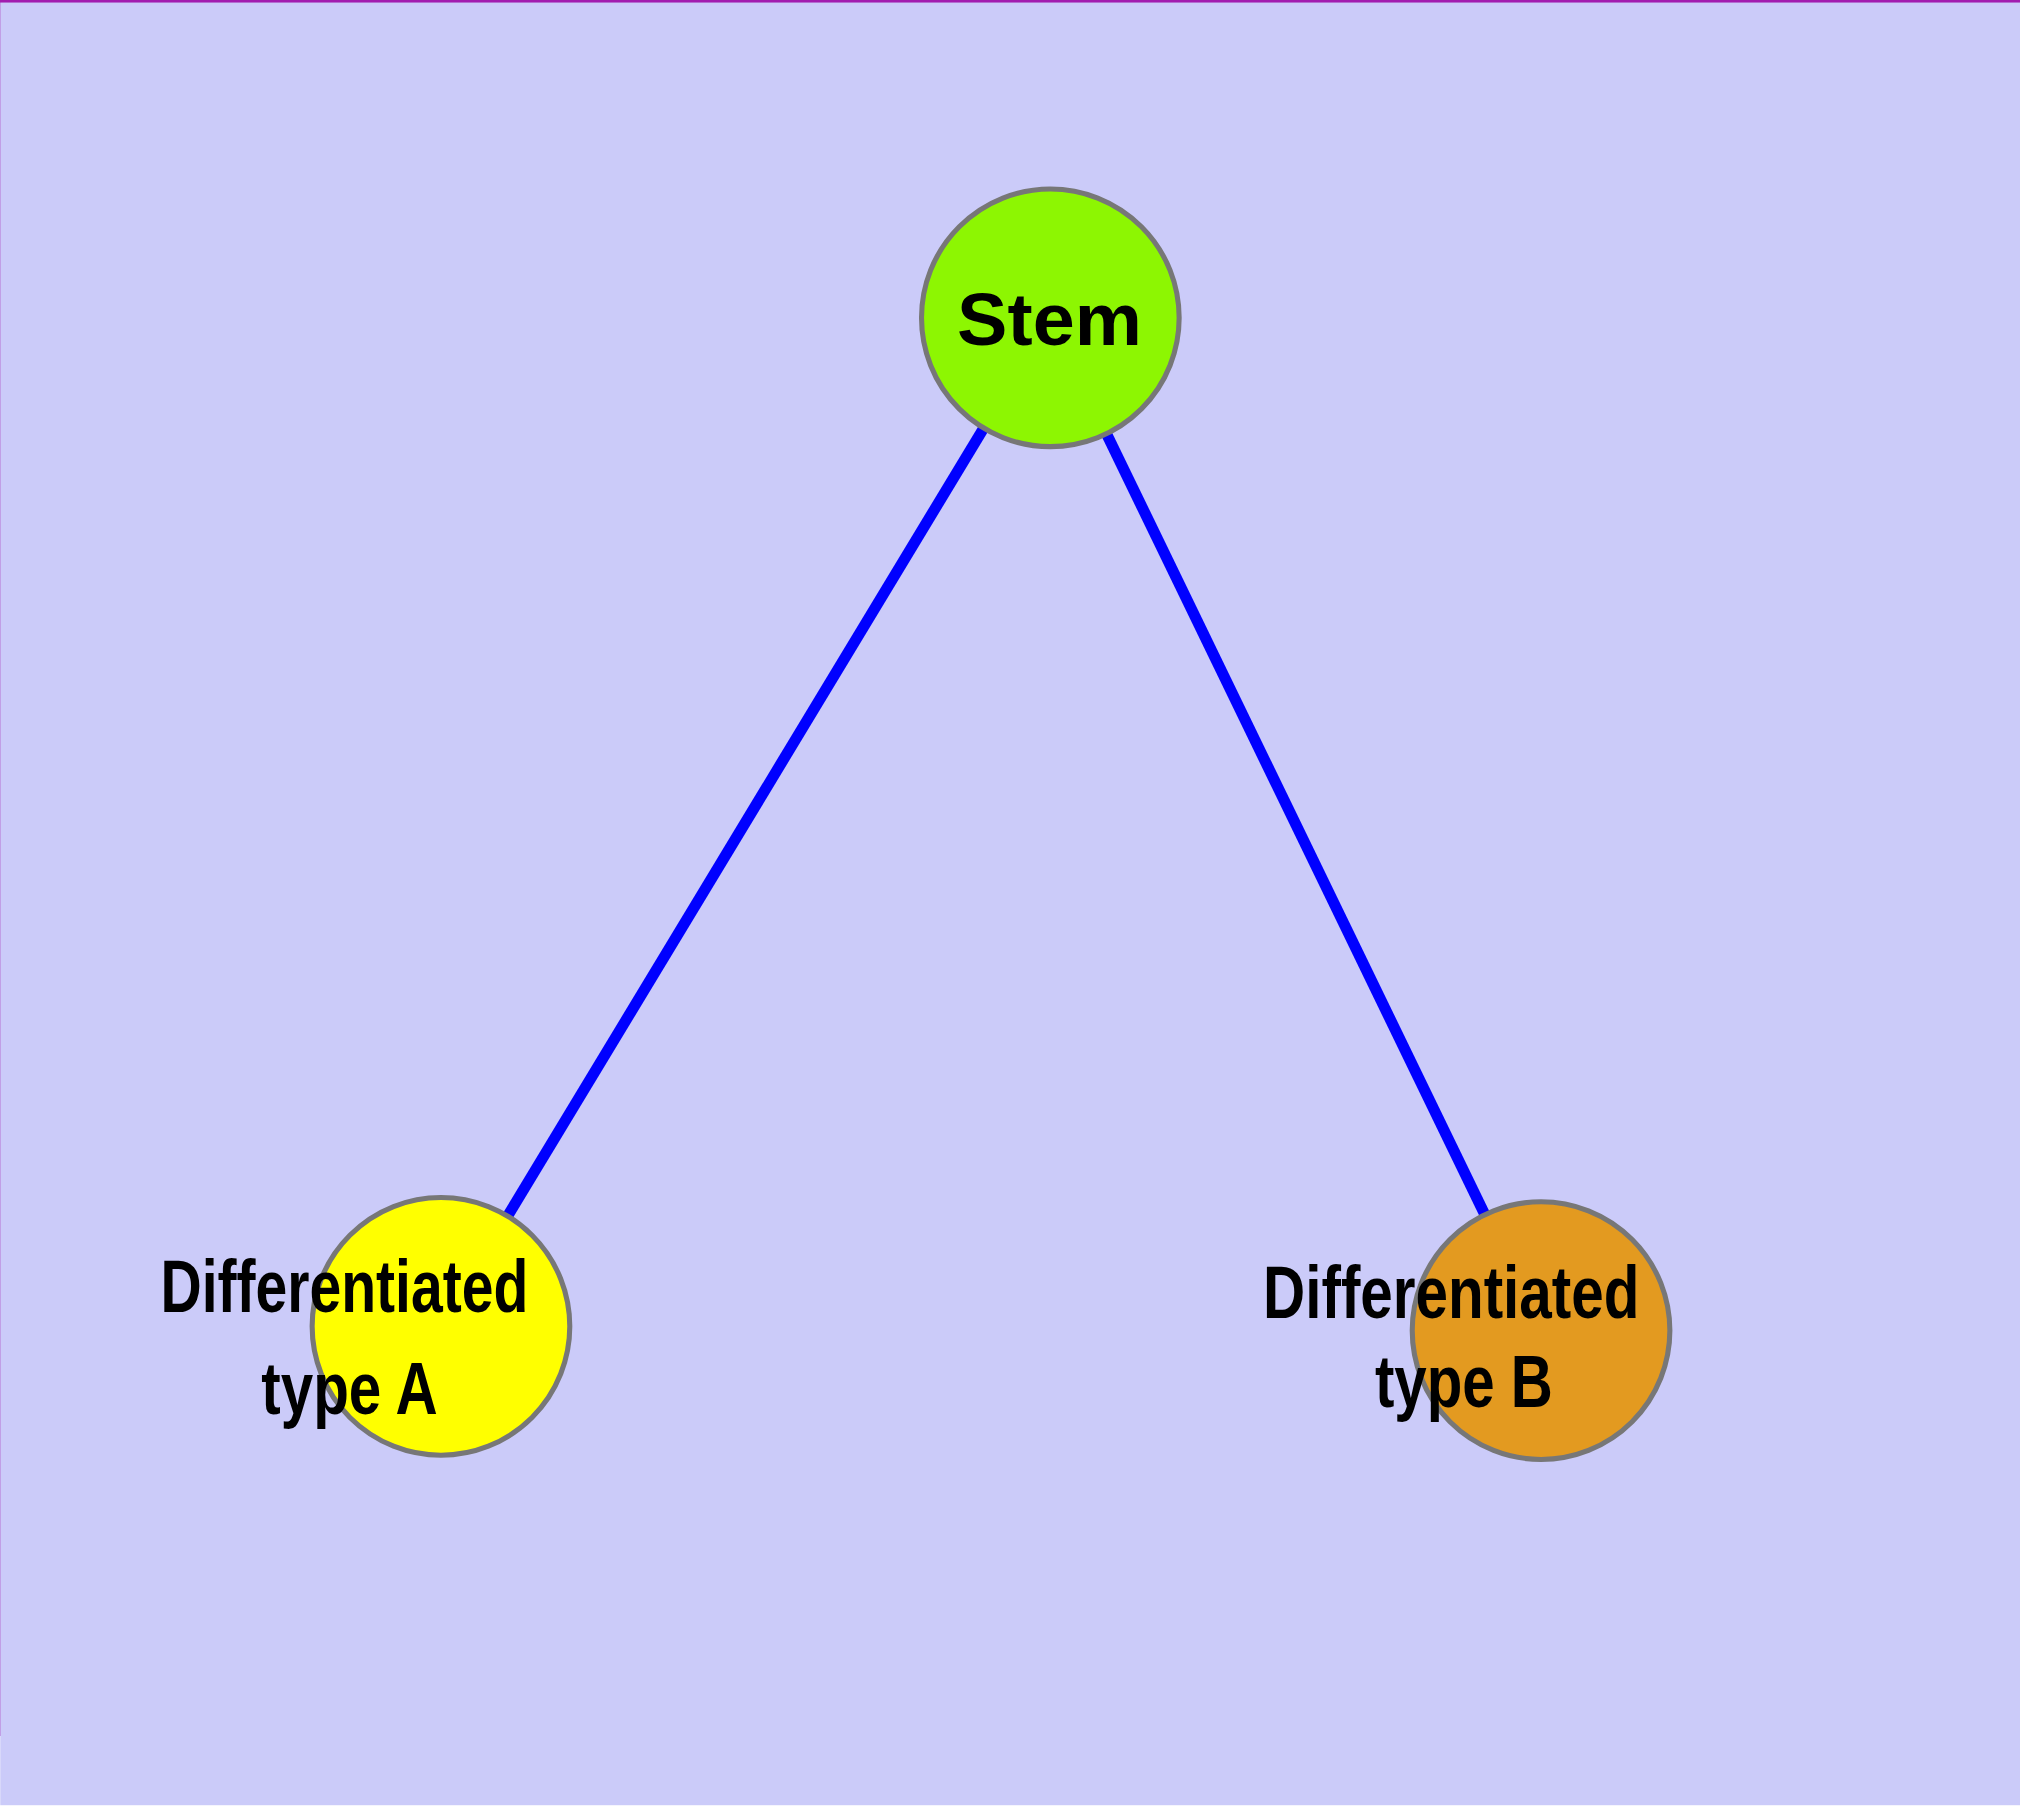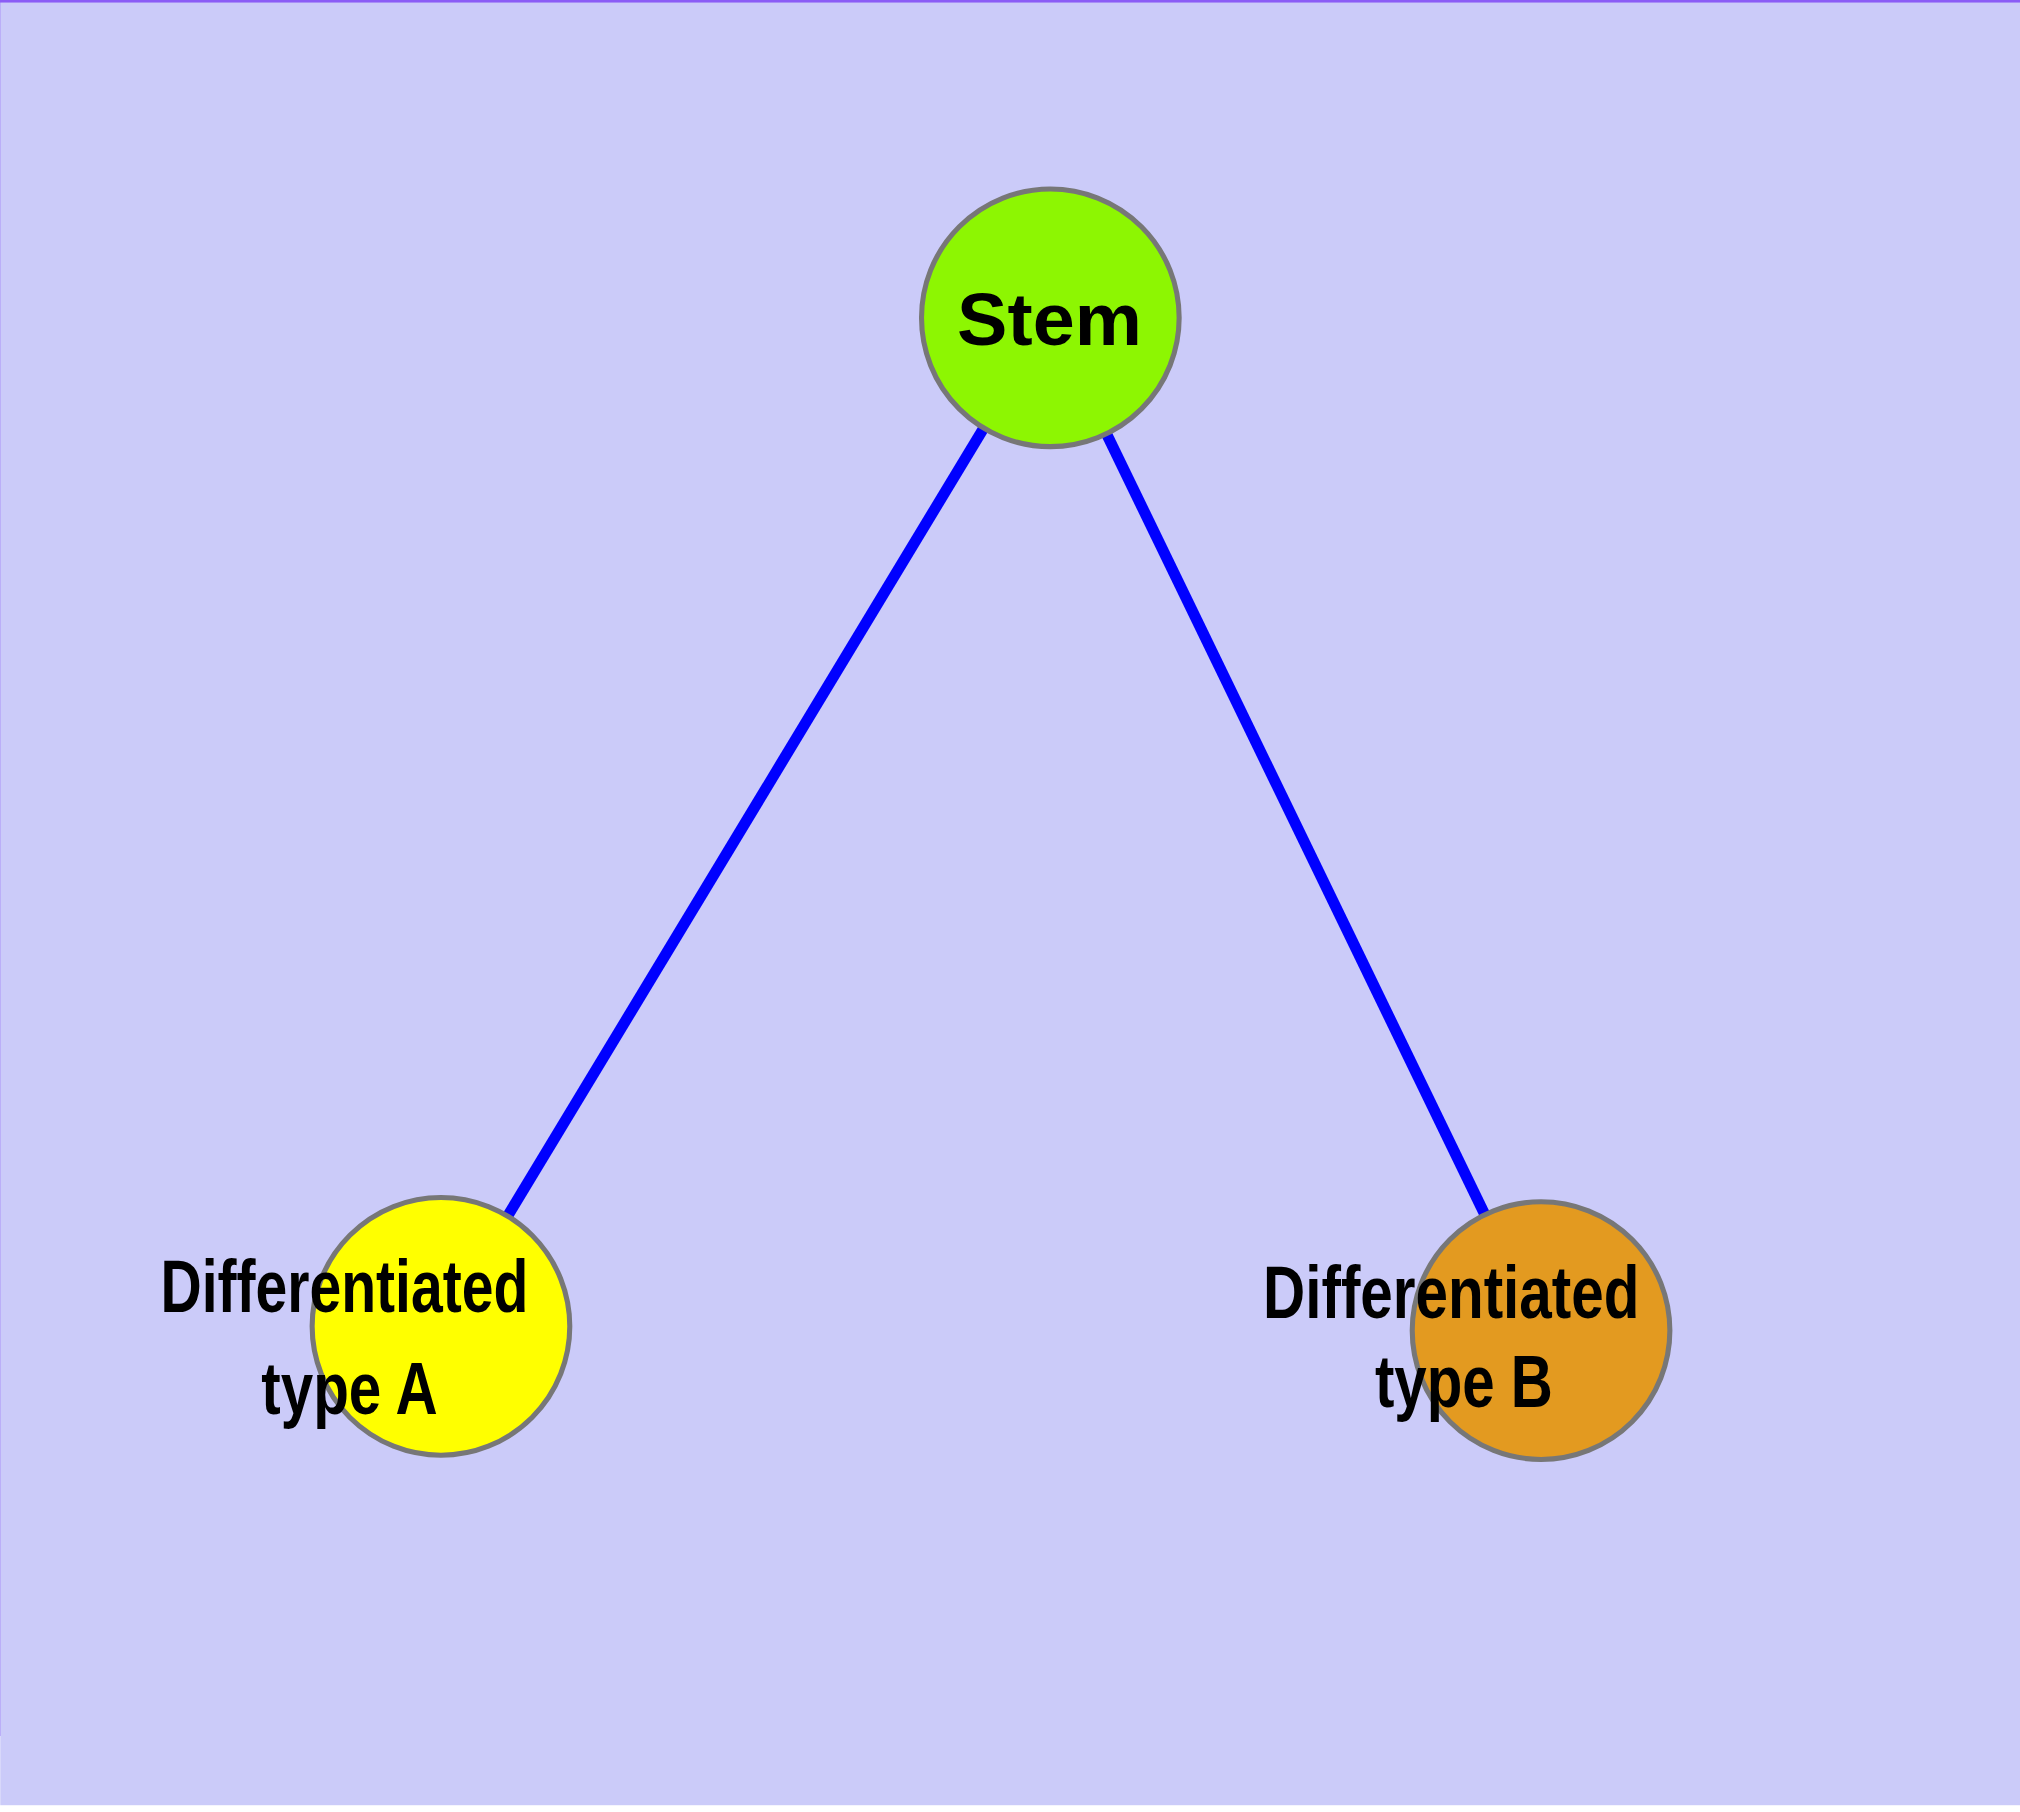--- a/index.html
+++ b/index.html
@@ -8,21 +8,21 @@
     background: #ffffff;
     width: 2021px;
     height: 1812px;
     overflow: hidden;
     font-family: "Liberation Sans", sans-serif;
   }
   .stage {
     position: relative;
     width: 2021px;
     height: 1736px;
-    background: #8b5cf6;
+    background: #a21caf;
   }
   .stage svg {
     position: absolute;
     top: 0;
     left: 0;
     display: block;
   }
   .edge {
     stroke-width: 13;
     stroke-linecap: butt;

